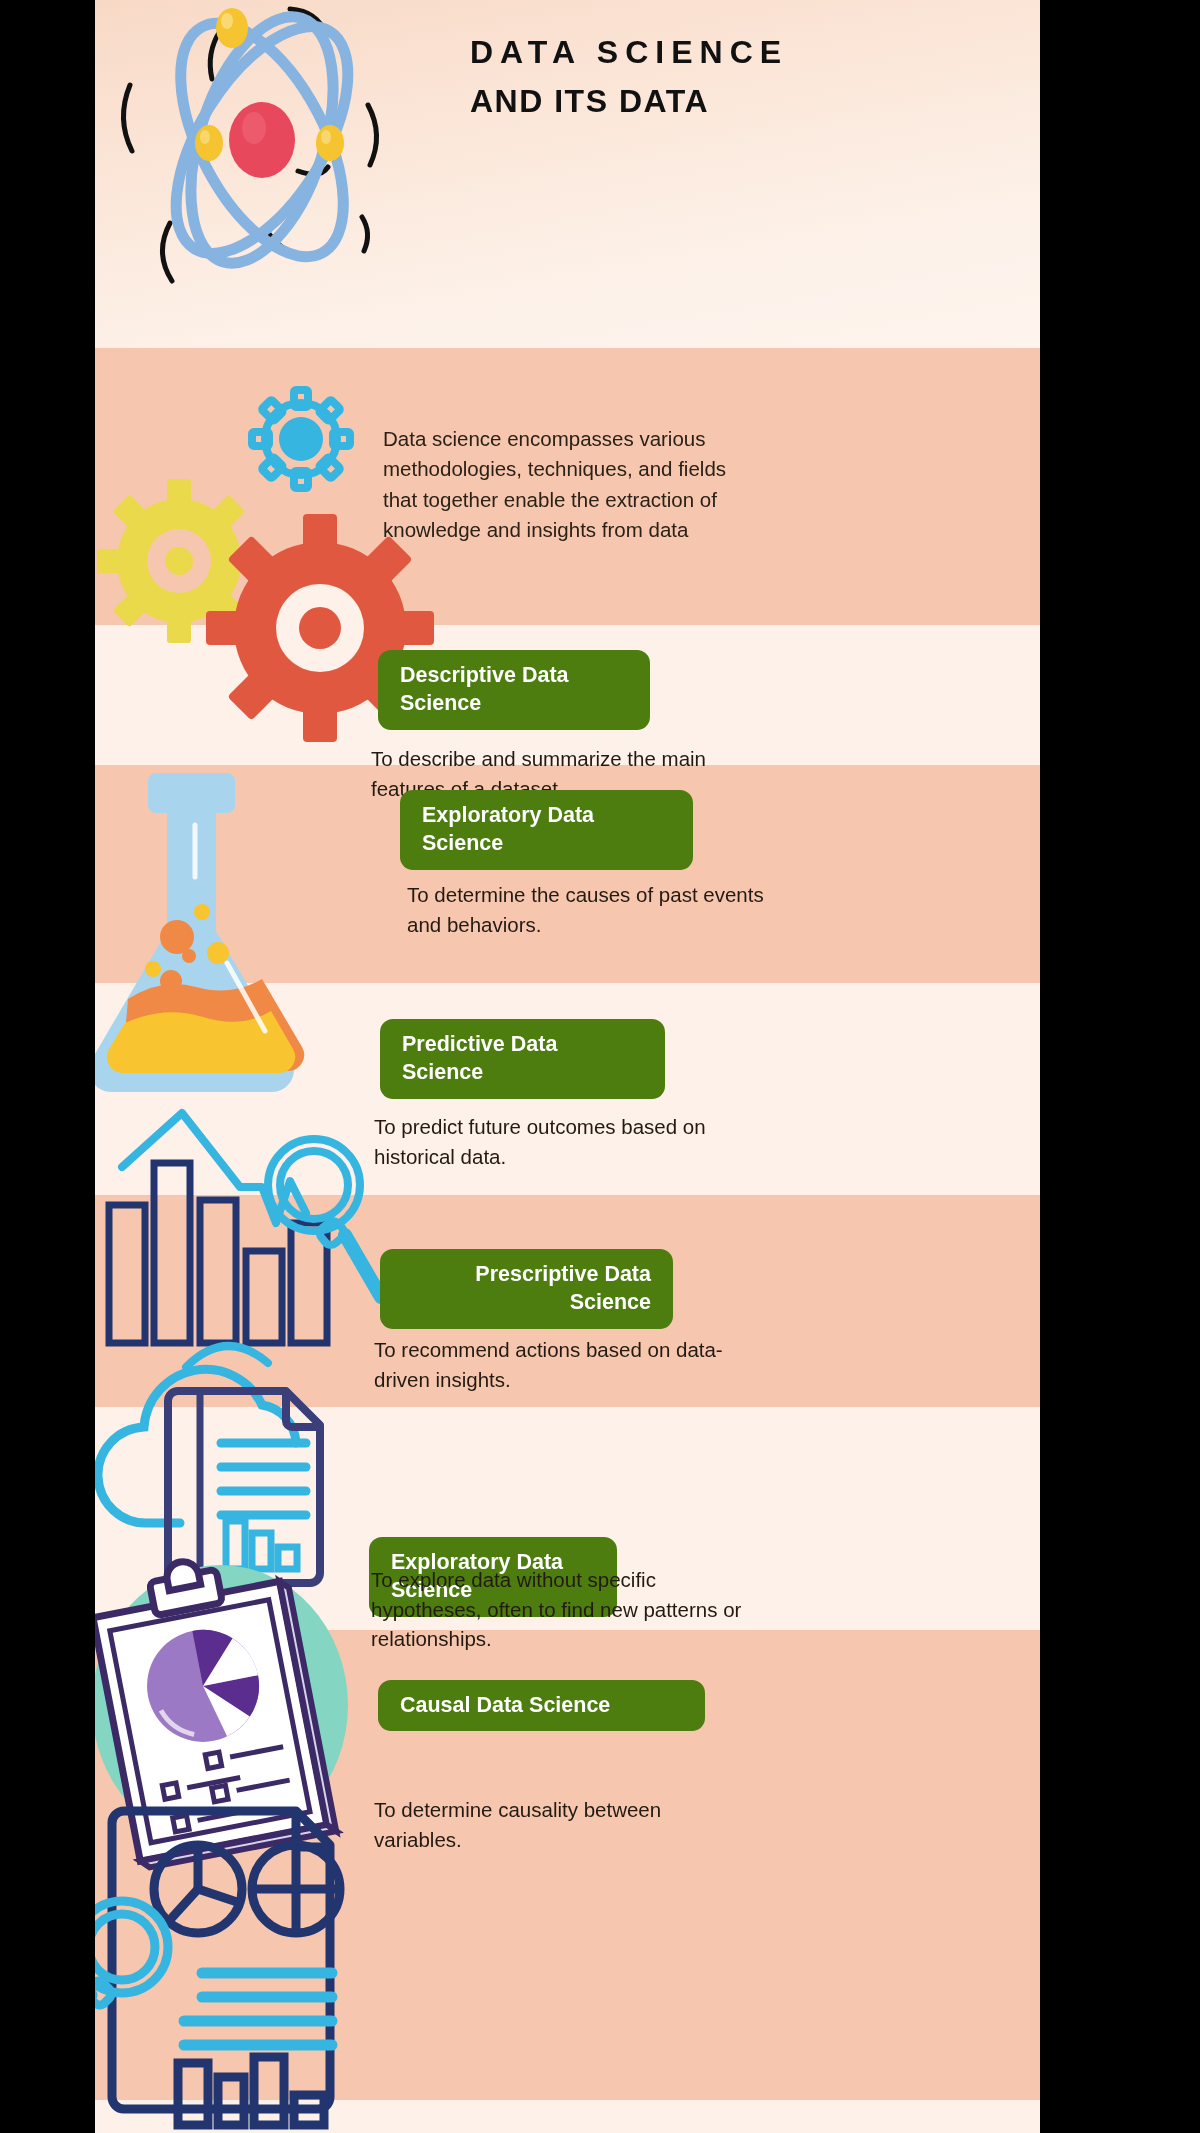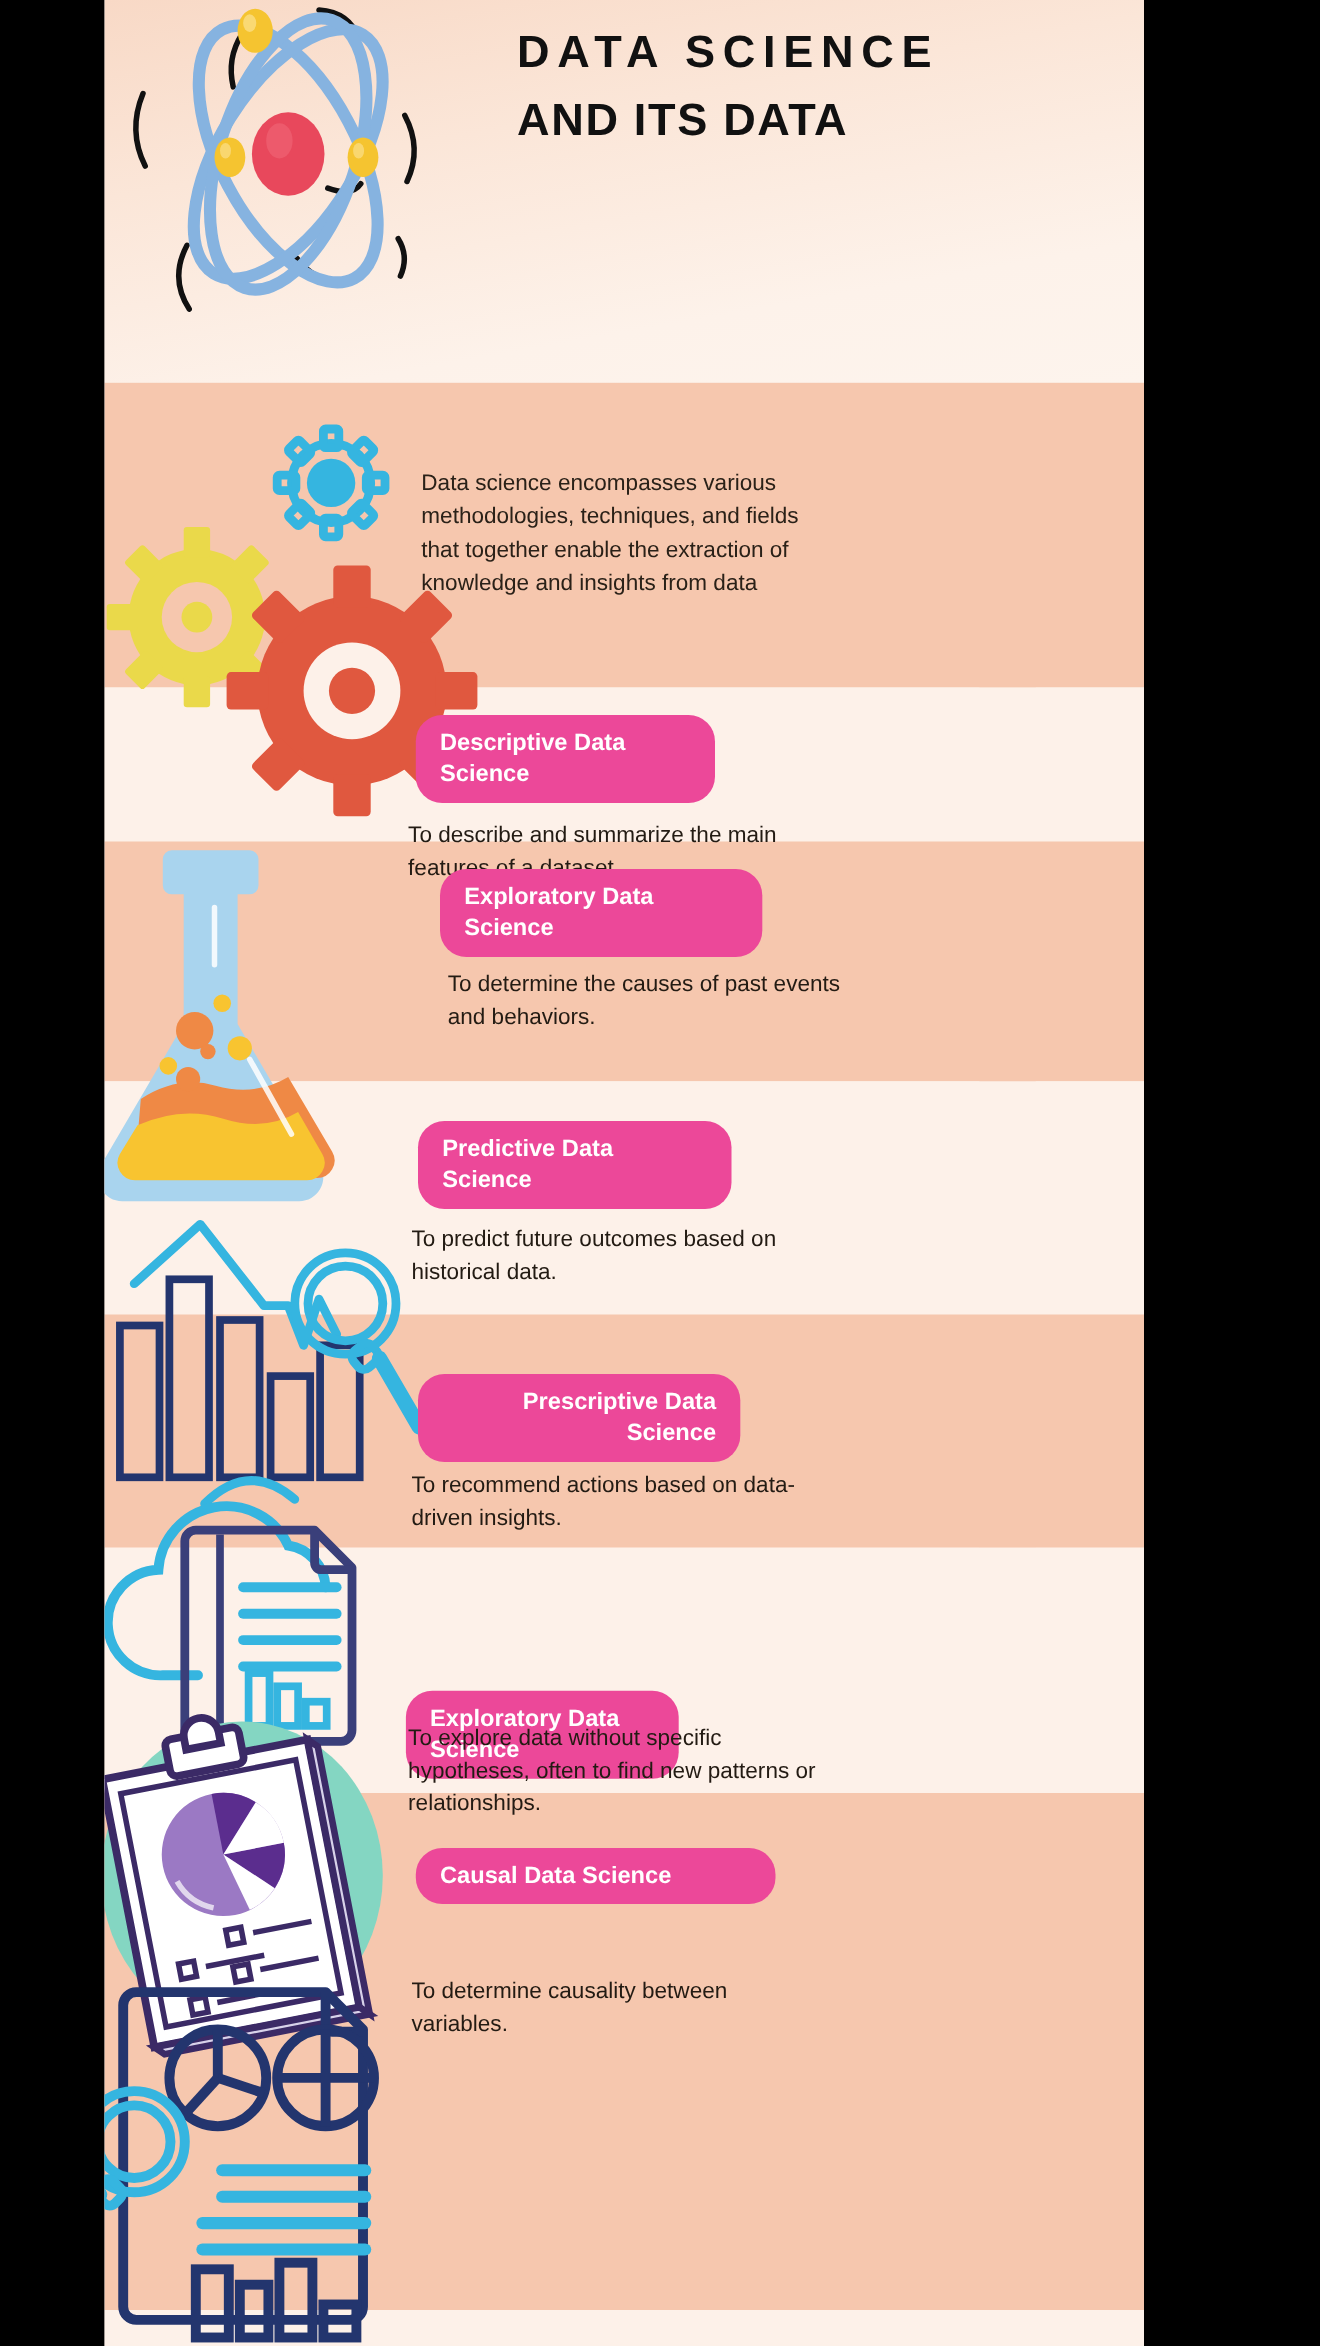--- a/index.html
+++ b/index.html
@@ -16,28 +16,28 @@
   .band.peach{background:#f6c7ae;}
   .band.cream{background:#fdf1e9;}
 
   .band-header{background:linear-gradient(170deg,#f8d9c6 0%,#fbe6d8 35%,#fdf2ea 75%,#fdf4ed 100%);}
 
   
   .notch{position:absolute;width:0;height:0;
          border-left:26px solid transparent;border-right:26px solid transparent;}
 
   
-  #title{position:absolute;left:375px;top:16px;width:560px;color:#111;
-         font-weight:800;font-size:41px;line-height:1.52;}
+  #title{position:absolute;left:375px;top:28px;width:560px;color:#111;
+         font-weight:800;font-size:32px;line-height:1.52;}
   #title .l1{letter-spacing:7px;display:block;}
   #title .l2{letter-spacing:1.5px;display:block;}
 
   .intro{position:absolute;color:#2a2118;font-size:20.5px;line-height:1.48;}
 
-  .pill{position:absolute;background:#ec4899;border-radius:24px;
+  .pill{position:absolute;background:#4d7c0f;border-radius:13px;
         color:#fff;font-weight:700;font-size:21.5px;line-height:1.32;
         padding:11px 22px 12px 22px;box-sizing:border-box;}
 
   .desc{position:absolute;color:#231b13;font-size:20.5px;line-height:1.45;}
 
   
   .icon{position:absolute;}
   .icon svg{display:block;overflow:visible;}
 </style>
 </head>

